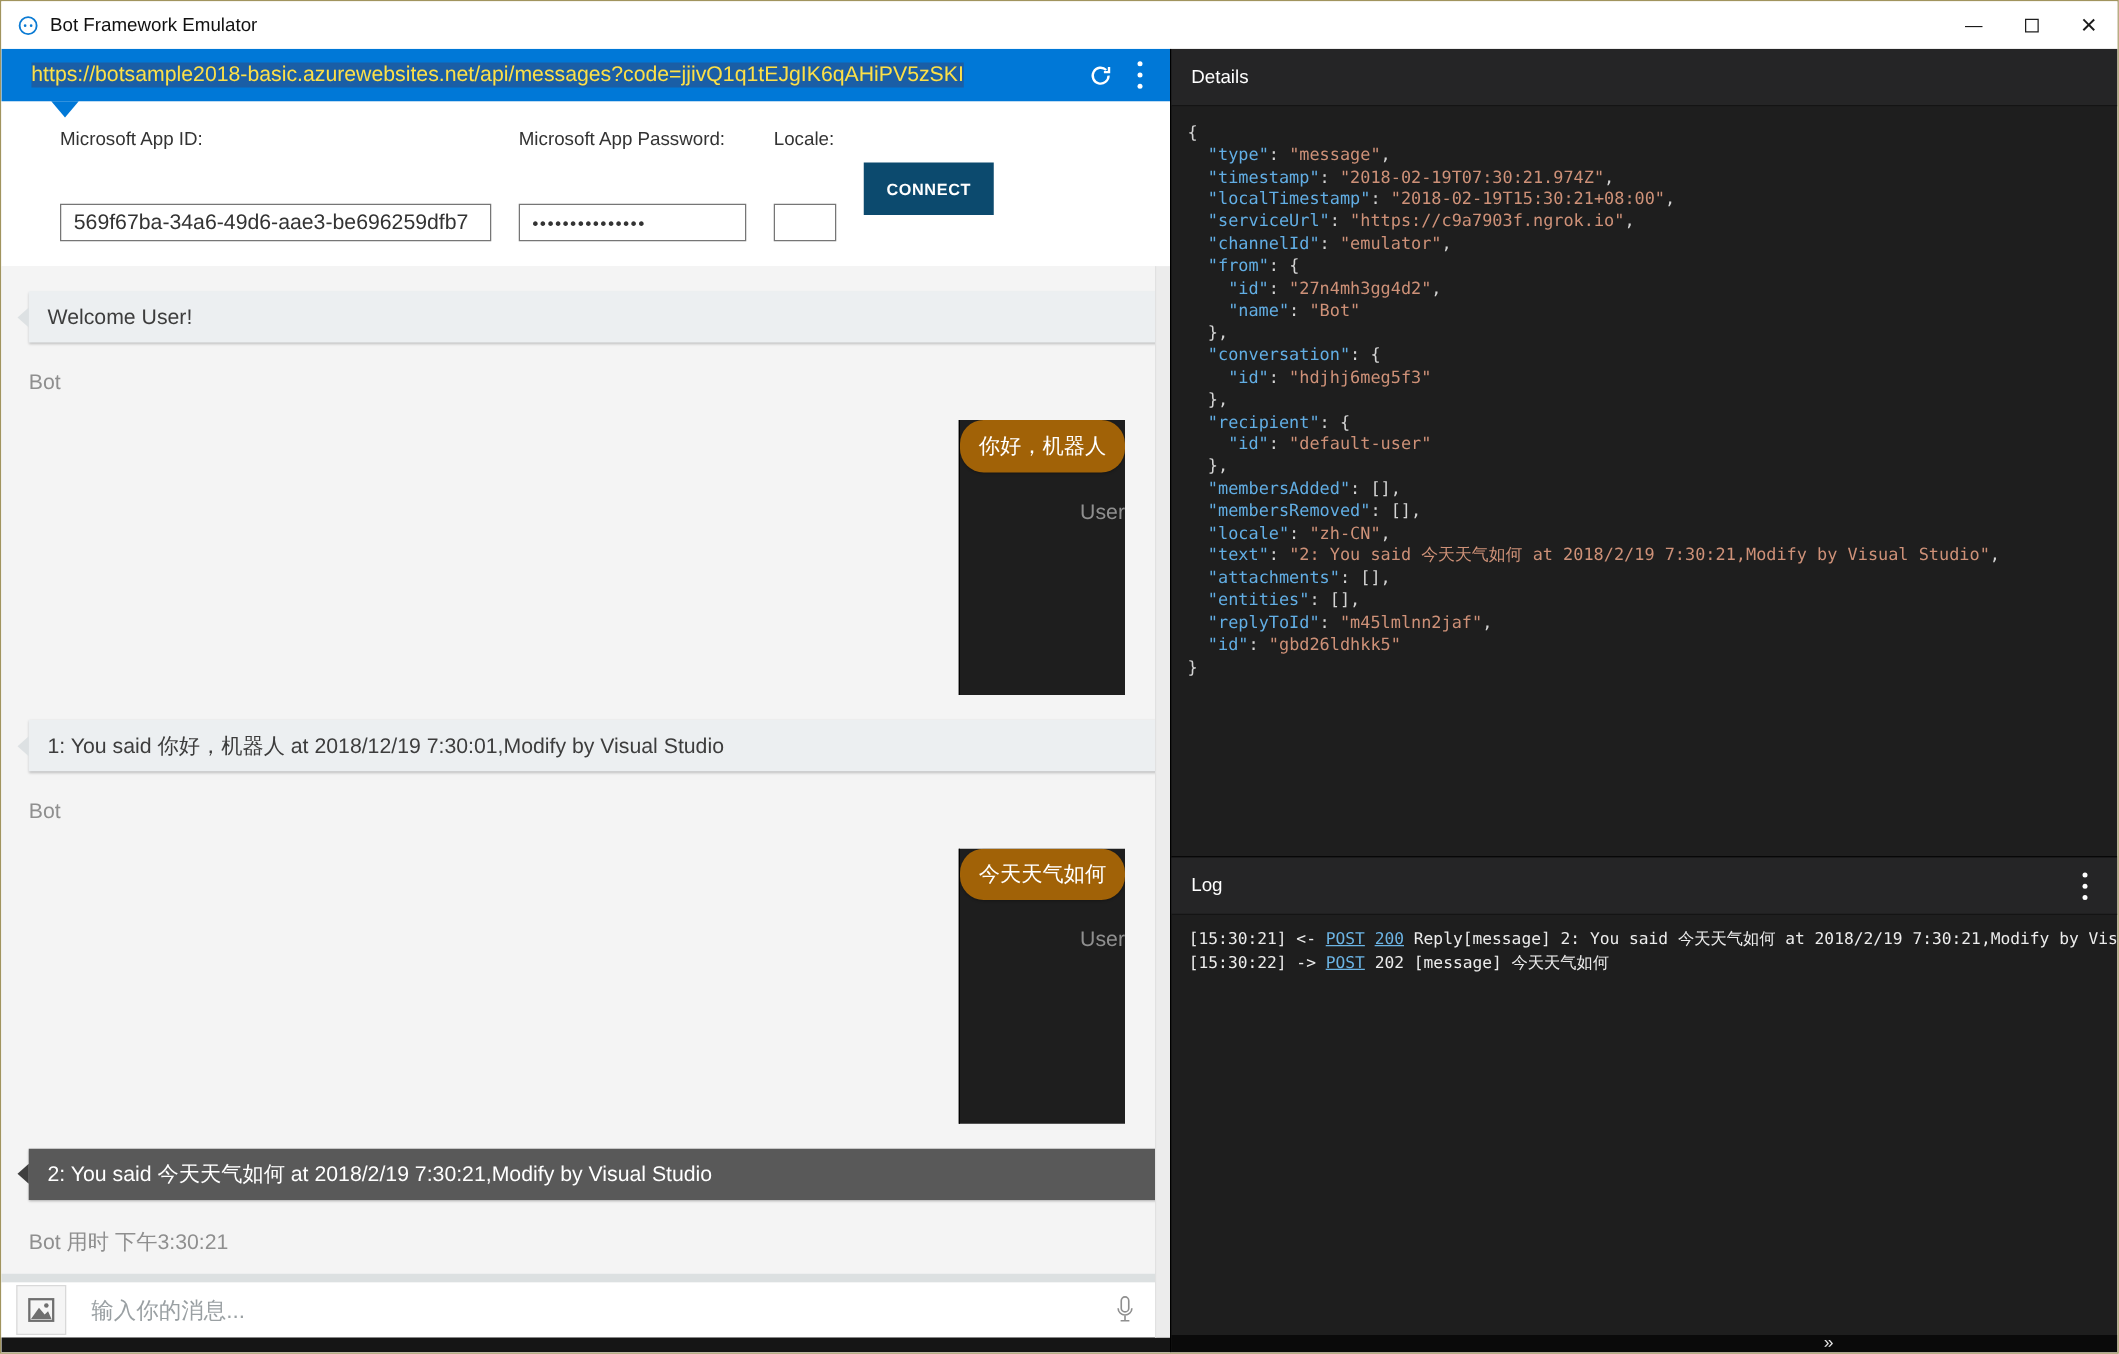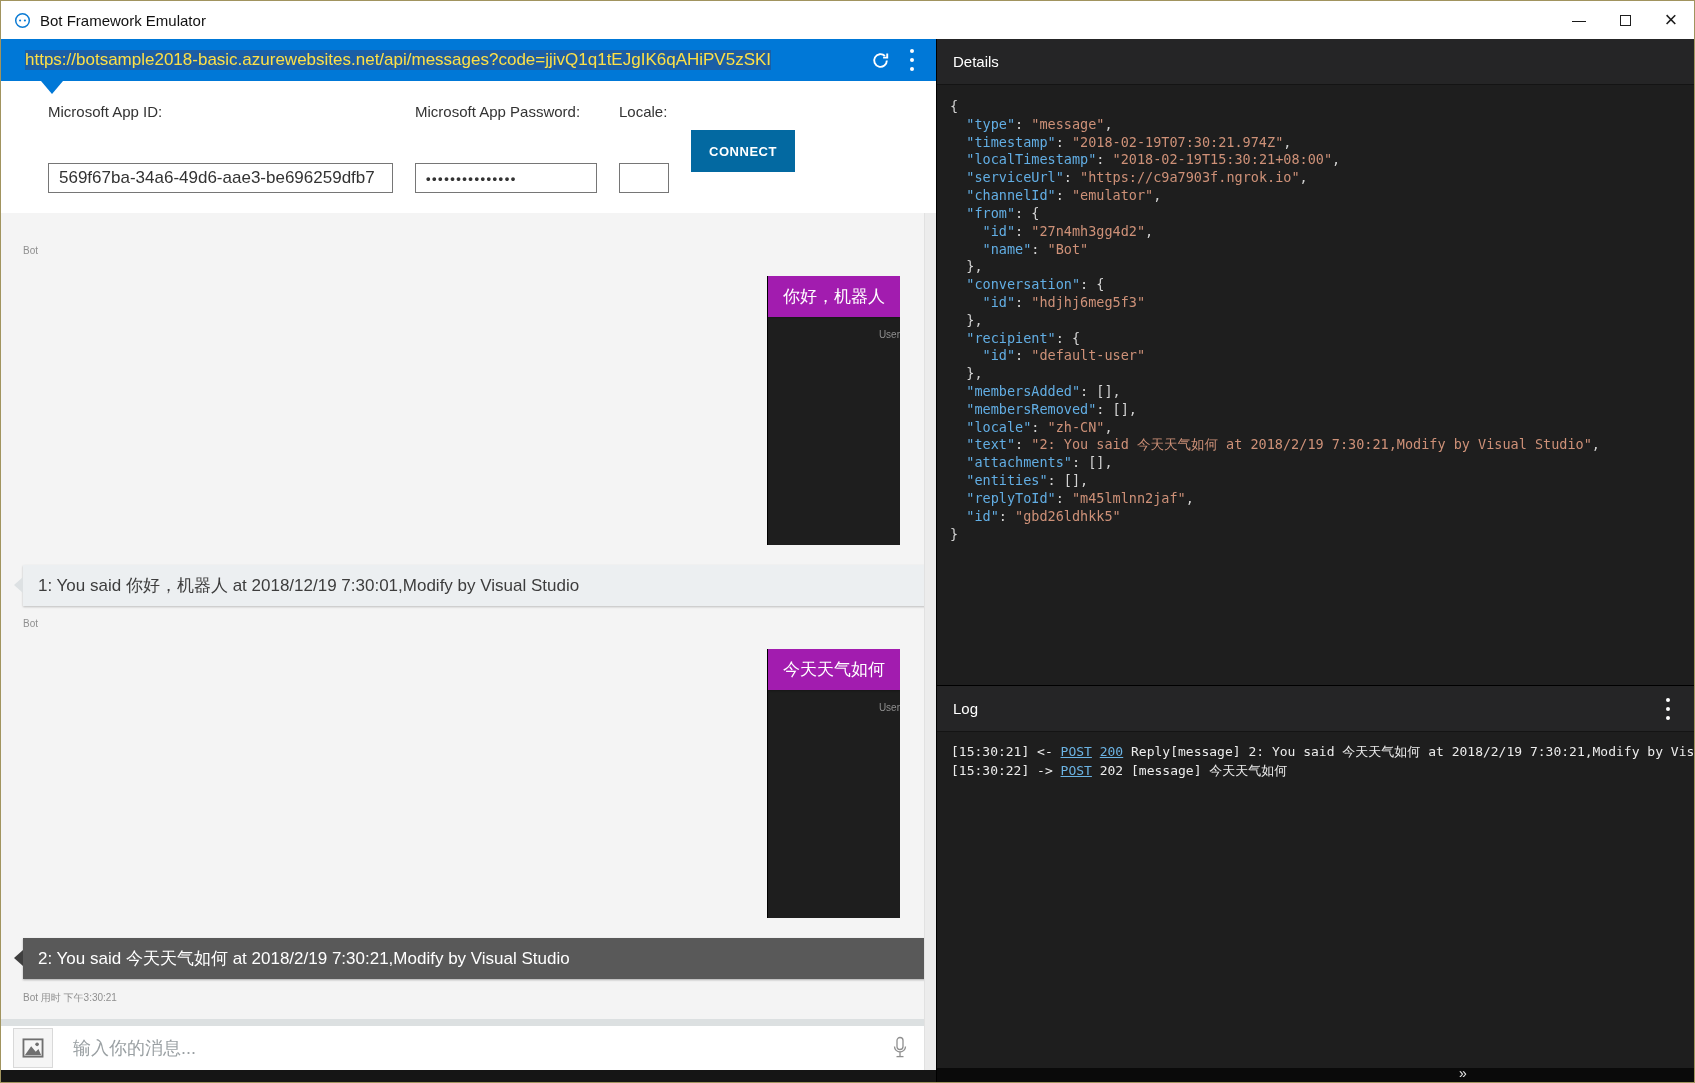--- a/index.html
+++ b/index.html
@@ -35,40 +35,40 @@
   .kebab i { display:block; width:4px; height:4px; border-radius:50%; background:#fff; margin:2.5px 0; }
 
   
   .form { height:132px; min-height:132px; background:#fff; display:flex; padding:16px 0 0 47px; gap:22px; }
   .field { display:flex; flex-direction:column;gap:33px; }
   .field label { font-size:15px; color:#333; margin:6px 0 10px; }
   .field .tb { height:30px; border:1px solid #767676; background:#fff; font-size:17px; color:#333; padding:0 10px; font-family:"Liberation Sans",sans-serif; }
   .tb.appid { width:345px; }
   .tb.pwd { width:182px; font-weight:bold; font-size:13px; letter-spacing:1.5px; }
   .tb.locale { width:50px; }
-  .connect-btn { margin-top:33px; height:42px; width:104px; background:#0369a1; color:#fff; border:none;
+  .connect-btn { margin-top:33px; height:42px; width:104px; background:#0c4a6e; color:#fff; border:none;
     font-family:"Liberation Sans",sans-serif; font-size:13px; font-weight:bold; letter-spacing:.5px; cursor:pointer; }
 
   
   .chat { flex:1; overflow:hidden; display:flex; flex-direction:column; justify-content:flex-end;
     padding:0 36px 14px 22px; background:#f4f4f4; }
   .msg-group { margin-top:20px; max-width:660px; }
   .msg-group.left  { align-self:flex-start; }
   .msg-group.right { align-self:flex-end; text-align:right; }
   .bubble { position:relative; display:inline-block; padding:10px 15px; font-size:17px; line-height:1.25; }
   .bubble.bot { background:#eceff1; color:#3d3d3d; box-shadow:0 1px 2px rgba(0,0,0,.22); }
   .bubble.bot::before { content:''; position:absolute; left:-9px; top:50%; margin-top:-8px;
     border-top:8px solid transparent; border-bottom:8px solid transparent; border-right:9px solid #dde1e3; }
-  .bubble.user { background:#a21caf; color:#fff; box-shadow:0 1px 2px rgba(0,0,0,.25); }
+  .bubble.user { background:#a16207; color:#fff; box-shadow:0 1px 2px rgba(0,0,0,.25);border-radius:19px; }
   .bubble.user::after { content:''; position:absolute; right:-9px; top:50%; margin-top:-8px;
     border-top:8px solid transparent; border-bottom:8px solid transparent; border-left:9px solid #0078d7; }
   .bubble.bot-selected { background:#595959; color:#fff; box-shadow:0 1px 2px rgba(0,0,0,.3); }
   .bubble.bot-selected::before { content:''; position:absolute; left:-9px; top:50%; margin-top:-8px;
     border-top:8px solid transparent; border-bottom:8px solid transparent; border-right:9px solid #3f3f3f; }
-  .msg-label { font-size:10px; color:#8f8f8f; margin-top:12px; }
+  .msg-label { font-size:17px; color:#8f8f8f; margin-top:22px; }
 
   .chat-divider { height:7px; min-height:7px; background:#dce0e1; }
   .input-bar { height:44px; min-height:44px; background:#fff; display:flex; align-items:center;justify-content:flex-end; }
   .attach-box { width:40px; height:40px; margin-left:12px; background:#f5f5f5; border:1px solid #d9d9d9;
     display:flex; align-items:center; justify-content:center; cursor:pointer; }
   .chat-input { flex:1; border:none; outline:none; font-size:18px; color:#333; padding-left:20px;
     font-family:"Liberation Sans",sans-serif; background:transparent; }
   .chat-input::placeholder { color:#9aa0a3; }
   .mic-btn { margin-right:28px; display:flex; align-items:center; cursor:pointer; }
   .left-bottom { height:12px; min-height:12px; background:#151515; }
@@ -143,20 +143,21 @@
       </div>
       <div class="field">
         <label>Locale:</label>
         <input class="tb locale" value="" style="">
       </div>
       <button class="connect-btn">CONNECT</button>
     </div>
 
     <div class="chat">
         <div class="msg-group left">
+          <div class="bubble bot">Welcome User!</div>
           <div class="msg-label">Bot</div>
         </div>
         <div class="msg-group right">
           <div class="bubble user">你好，机器人</div>
           <div class="msg-label">User</div>
         </div>
         <div class="msg-group left">
           <div class="bubble bot">1: You said 你好，机器人 at 2018/12/19 7:30:01,Modify by Visual Studio</div>
           <div class="msg-label">Bot</div>
         </div>

